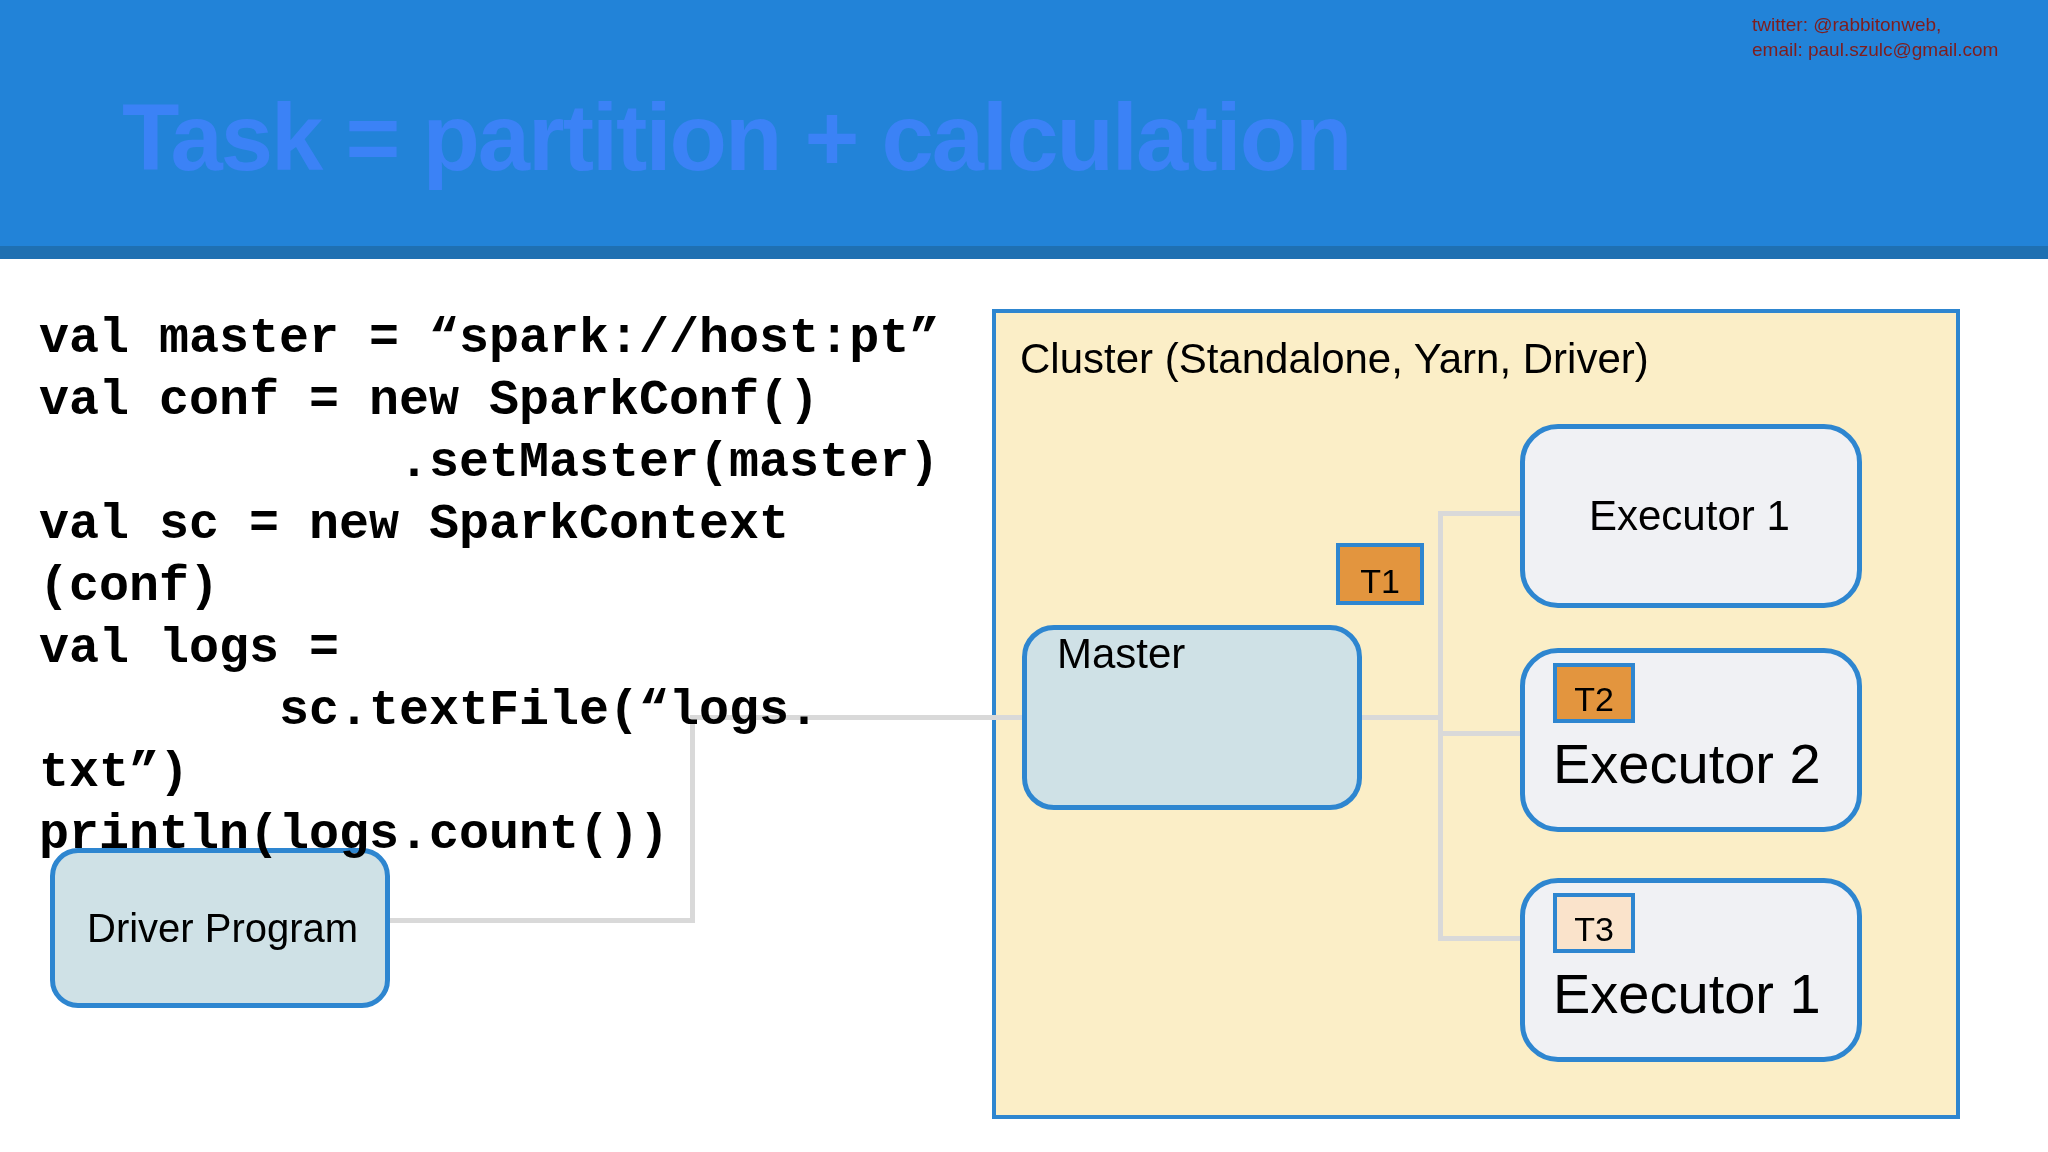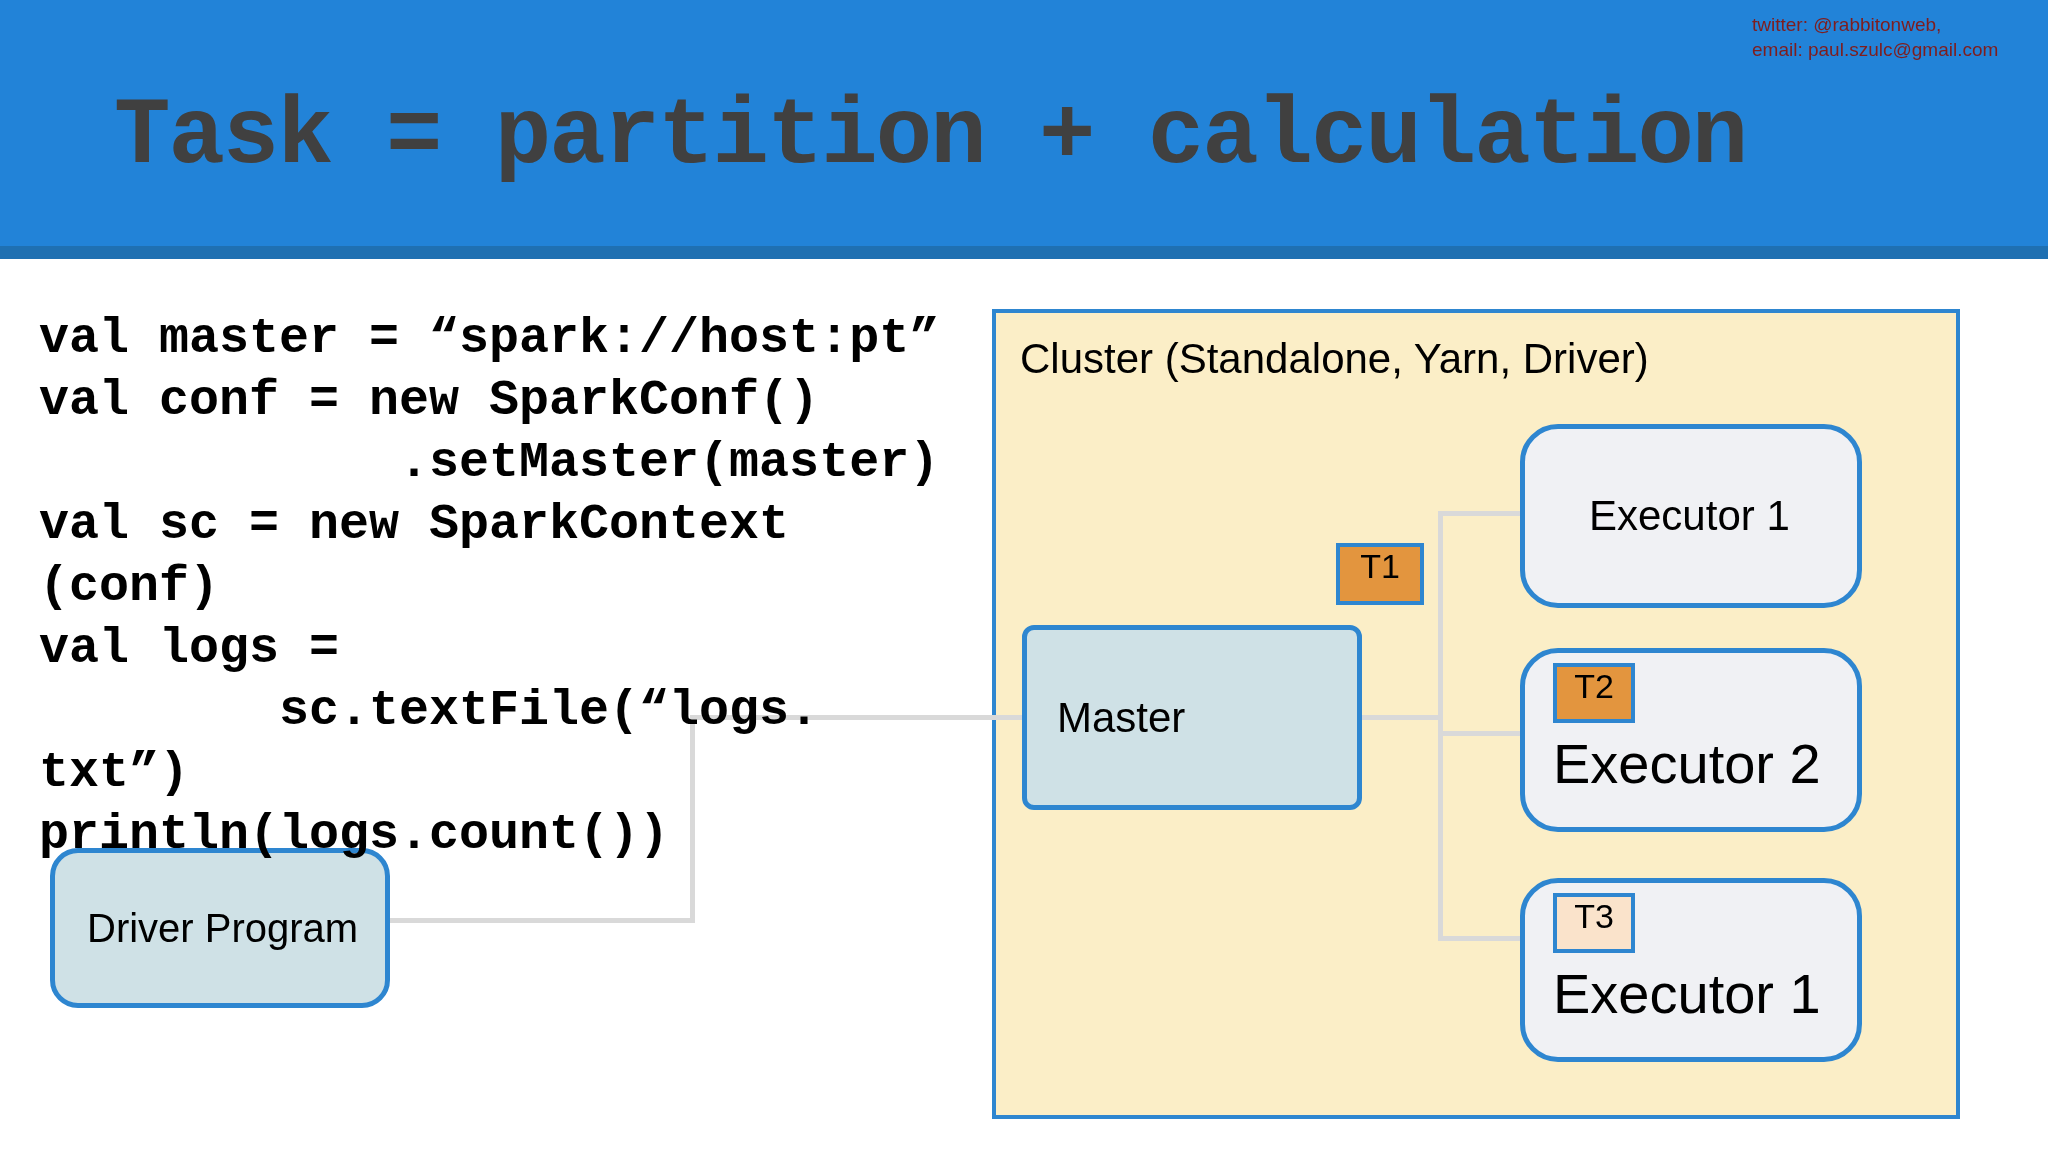--- a/index.html
+++ b/index.html
@@ -5,51 +5,51 @@
   html,body { margin:0; padding:0; background:#ffffff; }
   #slide {
     position:relative; width:2048px; height:1152px; overflow:hidden;
     background:#ffffff; font-family:"Liberation Sans", sans-serif; color:#000;
   }
   
   .banner { position:absolute; left:0; top:0; width:2048px; height:246px;
             background:var(--banner,#2283d8); }
   .banner-strip { position:absolute; left:0; top:246px; width:2048px; height:13px;
             background:var(--banner-strip,#1f70b2); }
-  .title { position:absolute; left:114px; top:84px; font-size:94px; font-weight:700;
-           letter-spacing:-2px; color:#404040; white-space:nowrap;font-family:Liberation Mono, monospace; }
+  .title { position:absolute; left:122px; top:84px; font-size:94px; font-weight:700;
+           letter-spacing:-2px; color:#3b82f6; white-space:nowrap; }
   .contact { position:absolute; left:1752px; top:12px; font-size:19px; line-height:25px;
            color:#7f1d1d; }
   
   .code { position:absolute; left:39px; top:308px; z-index:3;
           font-family:"Liberation Mono", monospace; font-size:50px; line-height:62px;font-weight:bold; }
   .code div { white-space:pre; }
   
   .cluster { position:absolute; left:992px; top:309px; width:968px; height:810px;
              background:var(--cluster-fill,#fbeec7);
              border:4px solid var(--node-border,#2e86d0); box-sizing:border-box; z-index:0; }
   .cluster-label { position:absolute; left:24px; top:22px; font-size:42px; }
   .node { position:absolute; box-sizing:border-box; z-index:2;
           border:5px solid var(--node-border,#2e86d0); }
   .driver { left:26px; top:848px; width:340px; height:160px; border-radius:28px;
             background:var(--master-fill,#cfe1e6); display:flex; align-items:center;margin-left:24px; }
   .driver span { padding-left:32px; font-size:40px; }
-  .master { left:1022px; top:625px; width:340px; height:185px; border-radius:12px;
-            background:var(--master-fill,#cfe1e6); display:flex; align-items:center; }
+  .master { left:1022px; top:625px; width:340px; height:185px; border-radius:32px;
+            background:var(--master-fill,#cfe1e6); display:flex; }
   .master span { padding-left:30px; font-size:42px; }
   .executor { left:1520px; width:342px; height:184px; border-radius:38px;
               background:var(--executor-fill,#f0f1f4); }
   .exec1 { top:424px; display:flex; align-items:center; }
   .exec1 span { padding-left:64px; font-size:42px; }
   .exec2 { top:648px; } .exec3 { top:878px; }
   .exec-label { position:absolute; left:28px; top:78px; font-size:56px; }
   .task { position:absolute; box-sizing:border-box; z-index:2;
           border:4px solid var(--node-border,#2e86d0);
           background:var(--task-fill,#e3953e);
-          display:flex; align-items:flex-start; justify-content:center; font-size:34px; }
+          display:flex; align-items:flex-end; justify-content:center; font-size:34px; }
   .task.faded { background:var(--task-faded-fill,#fae3cb); }
   .t1 { left:1336px; top:543px; width:88px; height:62px; }
   .t-in { left:28px; top:10px; width:82px; height:60px; }
   
   .line { position:absolute; background:var(--connector,#d9d9d9); z-index:1; }
 </style>
 </head>
 <body>
 
 <div id="slide">

